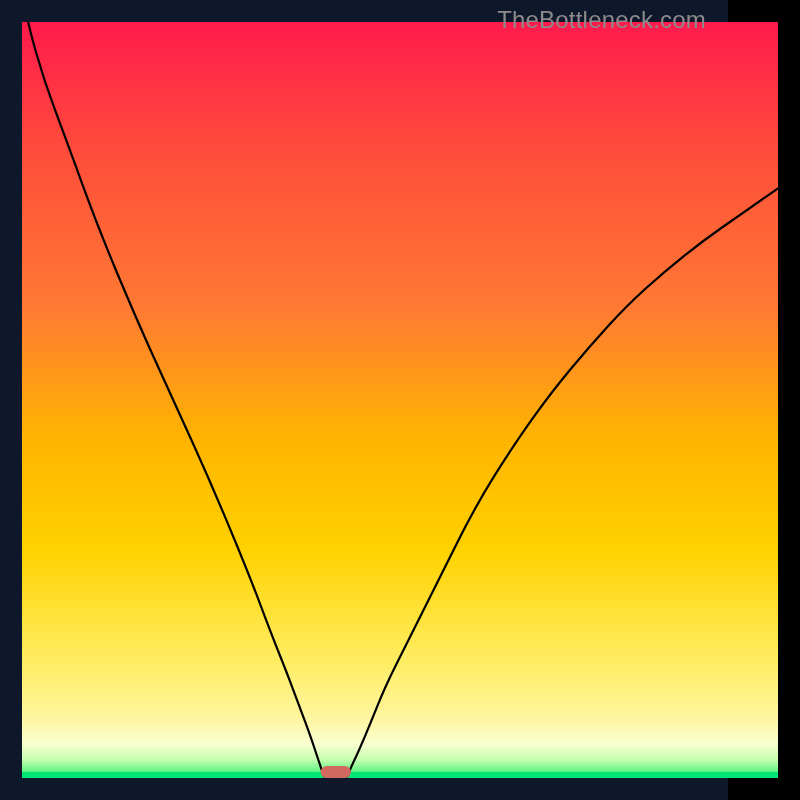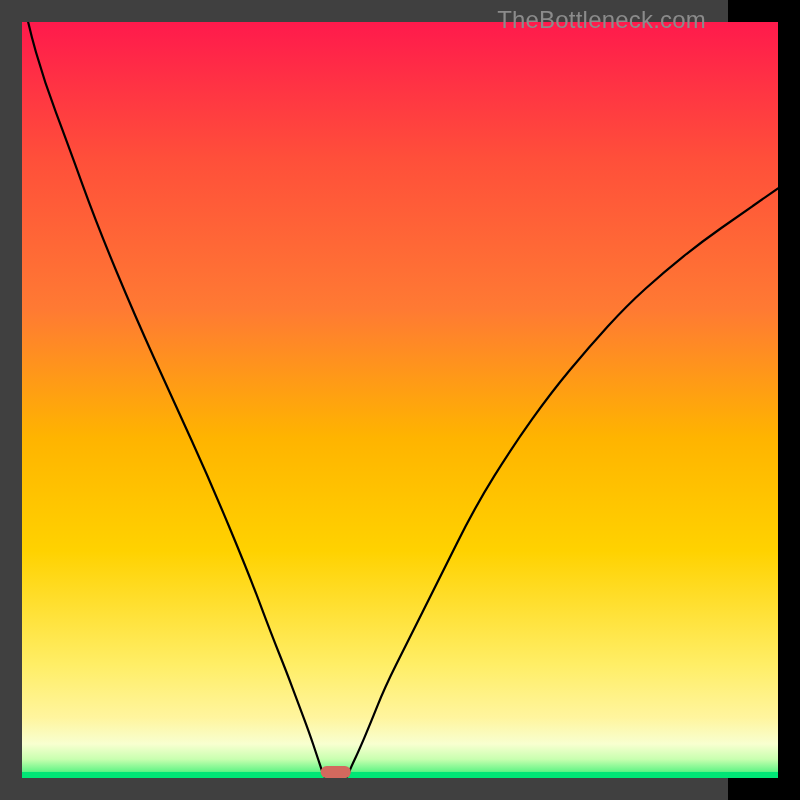--- a/index.html
+++ b/index.html
@@ -7,21 +7,21 @@
     padding: 0;
     width: 800px;
     height: 800px;
     background: #000;
     overflow: hidden;
   }
   .container {
     position: relative;
     width: 728px;
     height: 800px;
-    background: #404040;
+    background: #0f172a;
   }
   .watermark {
     position: absolute;
     top: 6px;
     right: 22px;
     font-family: Arial, Helvetica, sans-serif;
     font-size: 24px;
     color: #8b8b8b;
     font-weight: 500;
     letter-spacing: 0.2px;

